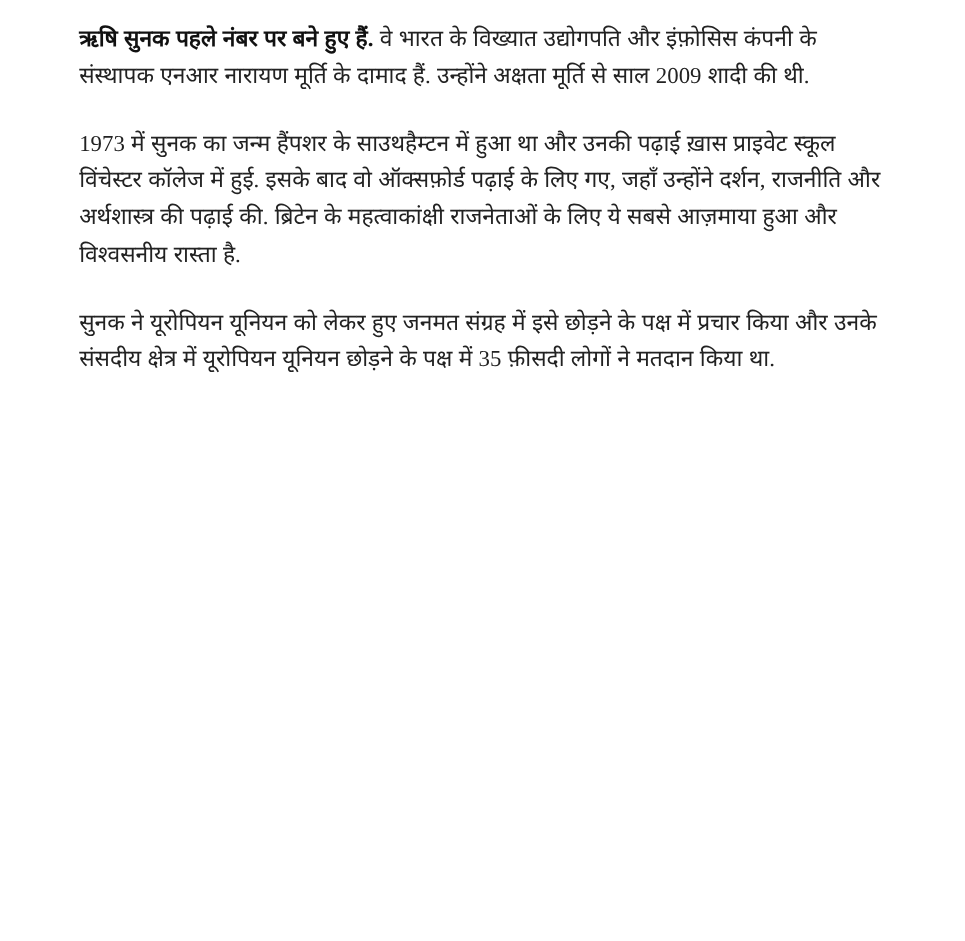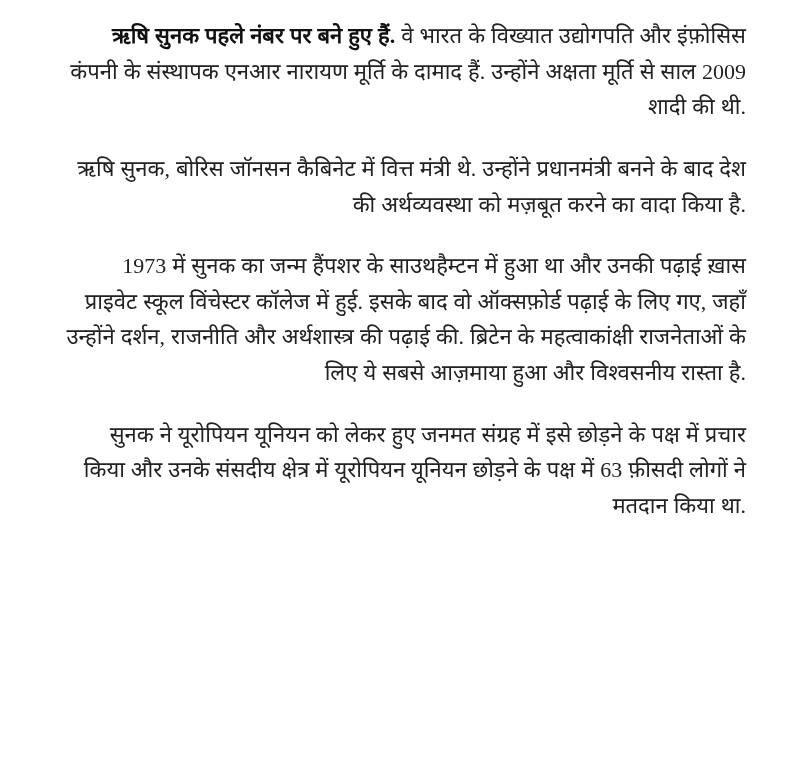--- a/index.html
+++ b/index.html
@@ -13,50 +13,47 @@
     overflow: hidden;
     font-family: "Liberation Serif", "DejaVu Serif", serif;
   }
   .article {
     box-sizing: border-box;
     width: 804px;
     padding: 18px 58px 10px 66px;
   }
   .para {
     margin: 0 0 26px 0;
-    font-size: 22px;
+    font-size: 19px;
     line-height: 1.62;
     color: #222222;
-    text-align: right;
+    text-align: left;
     word-spacing: 0.5px;
   }
   .para:last-child {
     margin-bottom: 0;
   }
   .lead strong {
     font-weight: bold;
     color: #111111;
   }
 </style>
 </head>
 <body>
 
 <div class="article">
 
   <p class="para lead">
     <strong>ऋषि सुनक पहले नंबर पर बने हुए हैं.</strong><span> वे भारत के विख्यात उद्योगपति और इंफ़ोसिस कंपनी के संस्थापक एनआर नारायण मूर्ति के दामाद हैं. उन्होंने अक्षता मूर्ति से साल 2009 शादी की थी.</span>
   </p>
 
-  <p class="para">
-    <span>ऋषि सुनक, बोरिस जॉनसन कैबिनेट में वित्त मंत्री थे. उन्होंने प्रधानमंत्री बनने के बाद देश की अर्थव्यवस्था को मज़बूत करने का वादा किया है.</span>
-  </p>
 
 
   <p class="para">
     <span>1973 में सुनक का जन्म हैंपशर के साउथहैम्टन में हुआ था और उनकी पढ़ाई ख़ास प्राइवेट स्कूल विंचेस्टर कॉलेज में हुई. इसके बाद वो ऑक्सफ़ोर्ड पढ़ाई के लिए गए, जहाँ उन्होंने दर्शन, राजनीति और अर्थशास्त्र की पढ़ाई की. ब्रिटेन के महत्वाकांक्षी राजनेताओं के लिए ये सबसे आज़माया हुआ और विश्वसनीय रास्ता है.</span>
   </p>
 
 
   <p class="para">
-    <span>सुनक ने यूरोपियन यूनियन को लेकर हुए जनमत संग्रह में इसे छोड़ने के पक्ष में प्रचार किया और उनके संसदीय क्षेत्र में यूरोपियन यूनियन छोड़ने के पक्ष में 63 फ़ीसदी लोगों ने मतदान किया था.</span>
+    <span>सुनक ने यूरोपियन यूनियन को लेकर हुए जनमत संग्रह में इसे छोड़ने के पक्ष में प्रचार किया और उनके संसदीय क्षेत्र में यूरोपियन यूनियन छोड़ने के पक्ष में 35 फ़ीसदी लोगों ने मतदान किया था.</span>
   </p>
 
 </div>
 
 </body></html>

